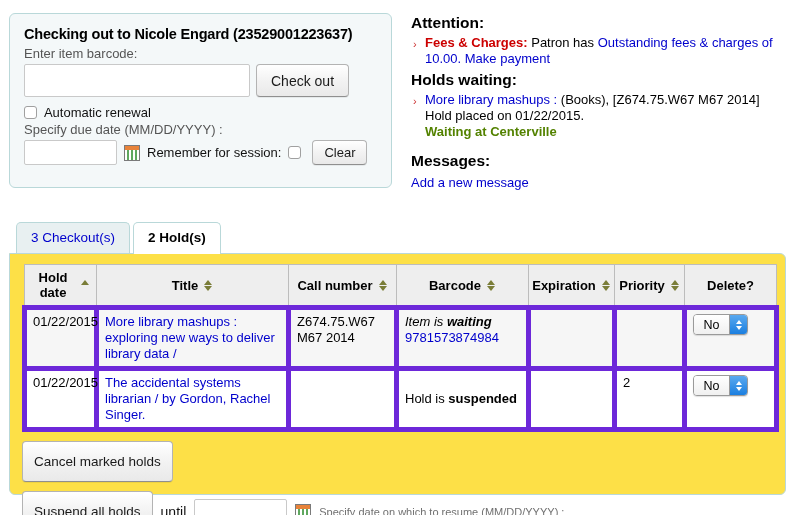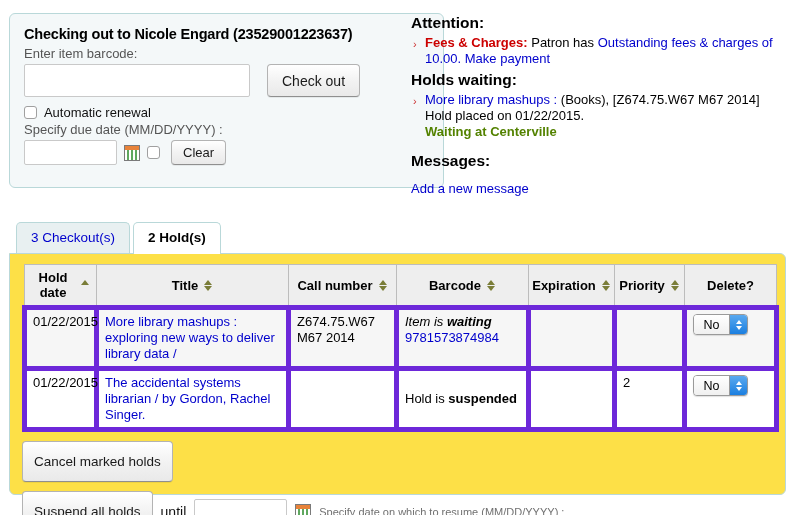--- a/index.html
+++ b/index.html
@@ -13,32 +13,32 @@
     overflow: hidden;
   }
   a, .link { color: #0000cc; text-decoration: none; }
 
   
   #top-row { position: relative; width: 802px; height: 212px; }
 
   
   #checkout-panel {
     position: absolute; left: 9px; top: 13px;
-    width: 435px; height: 175px;
+    width: 383px; height: 175px;
     background: #f4f8f9;
     border: 1px solid #b9d8d9;
     border-radius: 6px;
     padding: 10px 14px 0 14px;
   }
   #checkout-title {
     font-size: 14.5px; font-weight: bold; color: #000;
     letter-spacing: -0.2px; margin: 2px 0 4px 0;
   }
   .form-label { font-size: 13px; color: #555555; margin: 2px 0 3px 0; }
-  #barcode-row { display: flex; align-items: flex-start; gap: 17px; }
+  #barcode-row { display: flex; align-items: flex-start; gap: 6px; }
   #barcode-input {
     width: 226px; height: 33px;
     border: 1px solid #c9c9c9;
     background: #fff; border-radius: 2px;
     font-family: "Liberation Sans", sans-serif; font-size: 13px;
     padding: 0 4px;
   }
   .btn {
     background: linear-gradient(to bottom,#ffffff 0%,#f2f2f2 52%,#e9e9e9 100%);
     border: 1px solid #b3b3b3;
@@ -75,21 +75,21 @@
   #clear-btn { padding: 4px 11px; font-size: 13px; }
 
   
   #attention-panel { position: absolute; left: 411px; top: 10px; width: 390px; }
   .sec-head { font-size: 15.5px; font-weight: bold; color: #000; margin: 4px 0 3px 0; }
   .bullet-item { position: relative; padding-left: 14px; line-height: 16px; margin-bottom: 2px; }
   .bullet-item .chev { position: absolute; left: 2px; top: 1px; color: #cc3333; font-size: 11px; }
   .fees-label { color: #cc0000; font-weight: bold; }
   .green-bold { color: #538200; font-weight: bold; }
   #messages-head { margin-top: 12px; }
-  #add-message-link { color: #0000cc; font-size: 13px; display: inline-block; margin-top: 8px; }
+  #add-message-link { color: #0000cc; font-size: 13px; display: inline-block; margin-top: 2px; }
 
   
   #tabs { position: absolute; left: 16px; top: 222px; display: flex; align-items: flex-end; z-index: 3; }
   .tab {
     border: 1px solid #b9d8d9; border-bottom: none;
     border-radius: 5px 5px 0 0;
     background: #e8f0f1; color: #0000cc;
     font-size: 13.5px; padding: 7px 14px 7px 14px;
     margin-right: 3px; cursor: pointer; line-height: 16px;
   }
@@ -190,20 +190,21 @@
     </div>
 
     <div class="form-label">Specify due date (MM/DD/YYYY) :</div>
 
     <div id="duedate-row">
       <input id="duedate-input" type="text" value="" style="">
       <span class="cal-icon">
           <span class="top"></span>
           <span class="body"></span>
         </span>
+      <span id="remember-label">Remember for session:</span>
       <input class="cbx" type="checkbox" style="">
       <button id="clear-btn" class="btn">Clear</button>
     </div>
   </div>
 
   <div id="attention-panel">
     <div class="sec-head">Attention:</div>
 
     <div class="bullet-item">
       <span class="chev">›</span>

